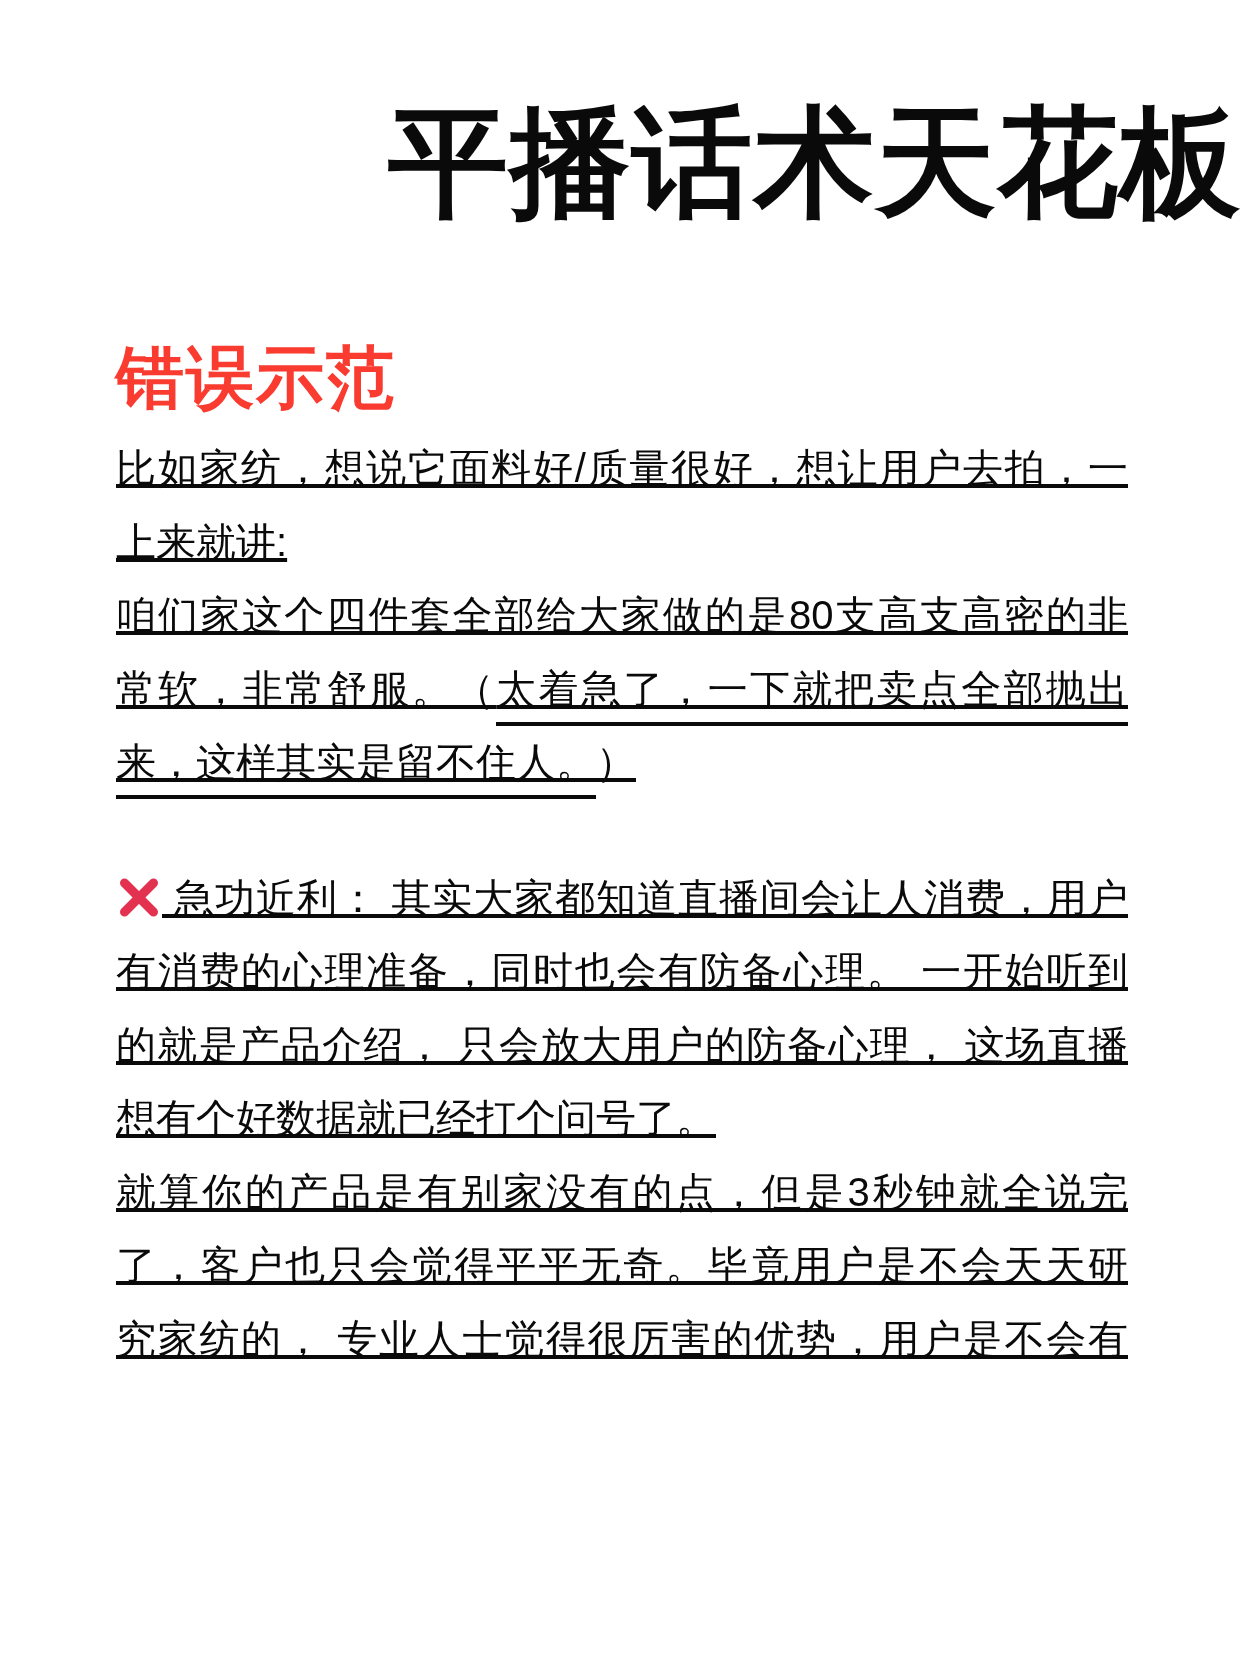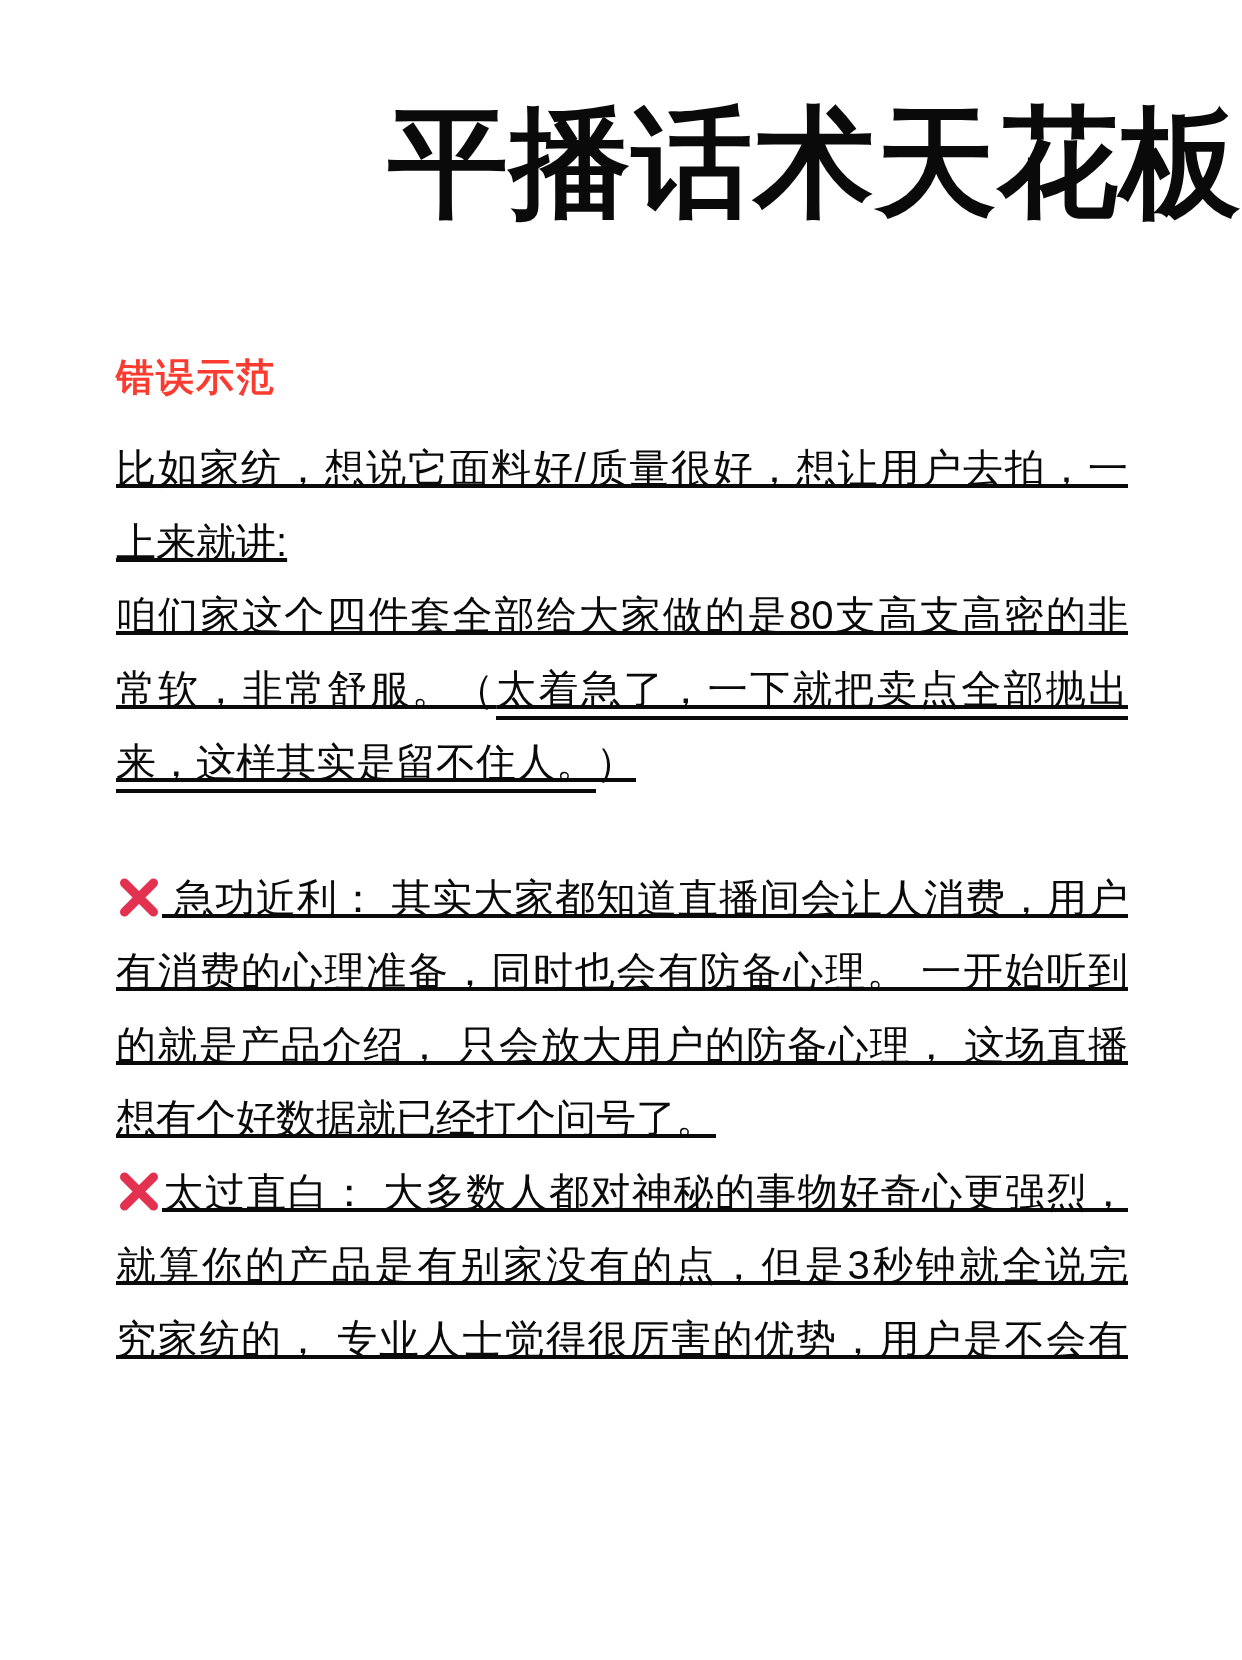--- a/index.html
+++ b/index.html
@@ -26,21 +26,21 @@
     font-size:120px;
     line-height:132px;
     font-weight:900;
     letter-spacing:2px;
     color:var(--text);
   }
   .heading{
     position:absolute;
     top:346px;
     left:116px;
-    font-size:38px;
+    font-size:68px;
     line-height:62px;
     font-weight:800;
     color:var(--accent-red);
     letter-spacing:2px;
   }
   .paragraphs{
     position:absolute;
     top:432px;
     left:116px;
     width:1012px;
@@ -57,21 +57,21 @@
     overflow:hidden;
     white-space:normal;
   }
   .line.last{
     text-align:center;
     text-align-last:left;
   }
   .seg{color:var(--text);}
   .seg.u{
     border-bottom:4px solid var(--text);
-    padding-bottom:5px;
+    padding-bottom:11px;
   }
   .xmark{
     position:relative;
     display:inline-block;
     width:46px;
     height:40px;
     vertical-align:-5px;
   }
   .xmark i{
     position:absolute;
@@ -102,17 +102,17 @@
       <div class="line"><span class="seg">常软，非常舒服。（</span><span class="seg u">太着急了，一下就把卖点全部抛出</span></div>
       <div class="line last"><span class="seg u">来，这样其实是留不住人。</span><span class="seg">）</span></div>
     </div>
     <div class="para gap">
       <div class="line"><span class="xmark"><i class="b1"></i><i class="b2"></i></span><span class="seg"> 急功近利： 其实大家都知道直播间会让人消费，用户</span></div>
       <div class="line"><span class="seg">有消费的心理准备，同时也会有防备心理。 一开始听到</span></div>
       <div class="line"><span class="seg">的就是产品介绍， 只会放大用户的防备心理， 这场直播</span></div>
       <div class="line last"><span class="seg">想有个好数据就已经打个问号了。</span></div>
     </div>
     <div class="para">
-      <div class="line"><span class="xmark"><i class="b1"></i><i class="b2"></i></span><span class="seg">太过直白： 大多数人都对神秘的事物好奇心更强烈，</span></div>
       <div class="line"><span class="seg">就算你的产品是有别家没有的点，但是3秒钟就全说完</span></div>
+      <div class="line"><span class="seg">了，客户也只会觉得平平无奇。毕竟用户是不会天天研</span></div>
       <div class="line"><span class="seg">究家纺的， 专业人士觉得很厉害的优势，用户是不会有</span></div>
     </div>
   </div>
 
 </body></html>

